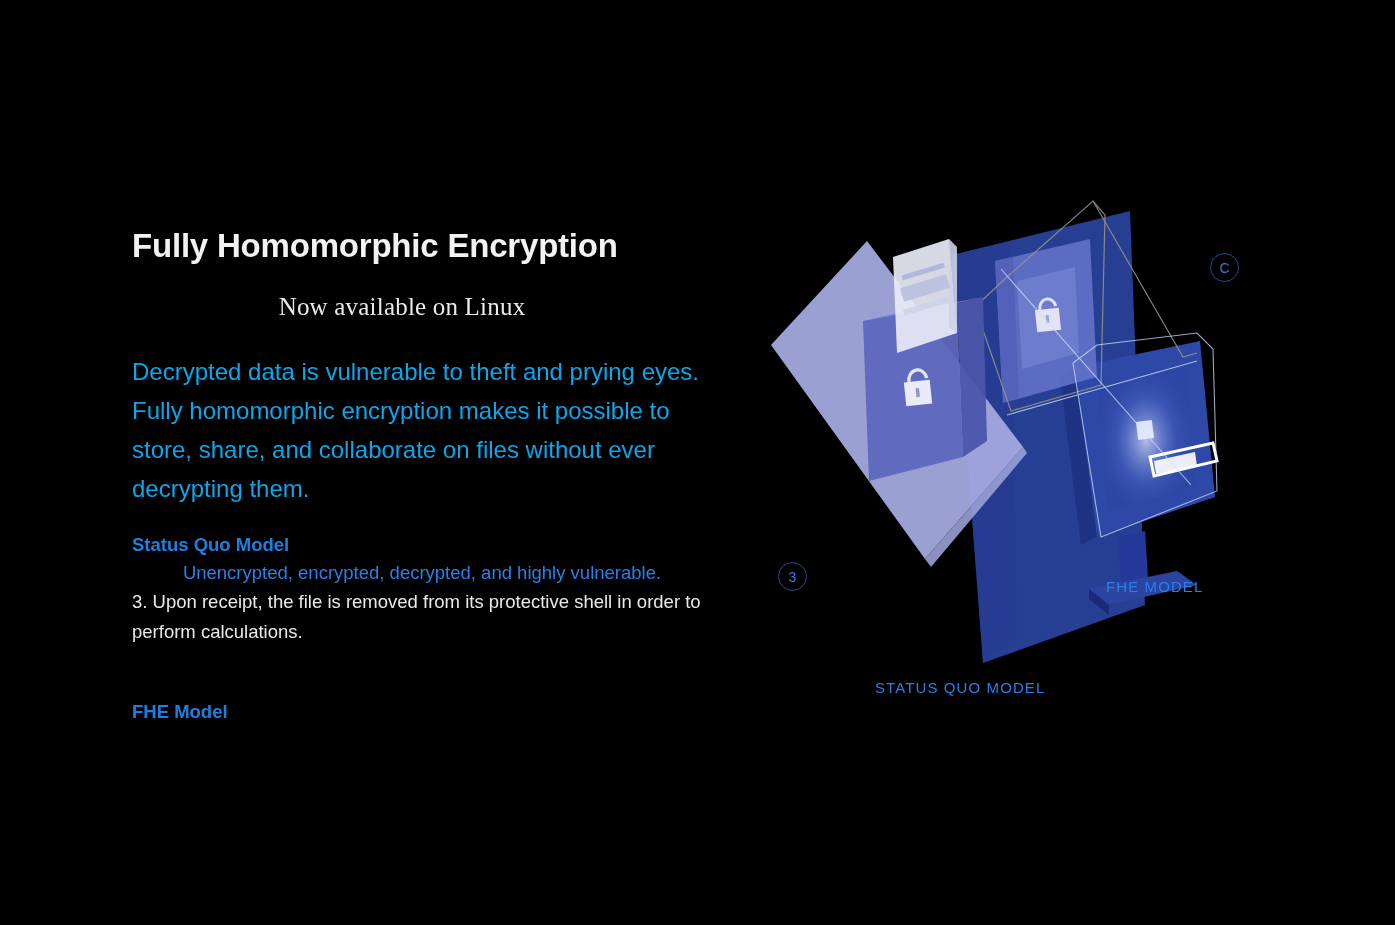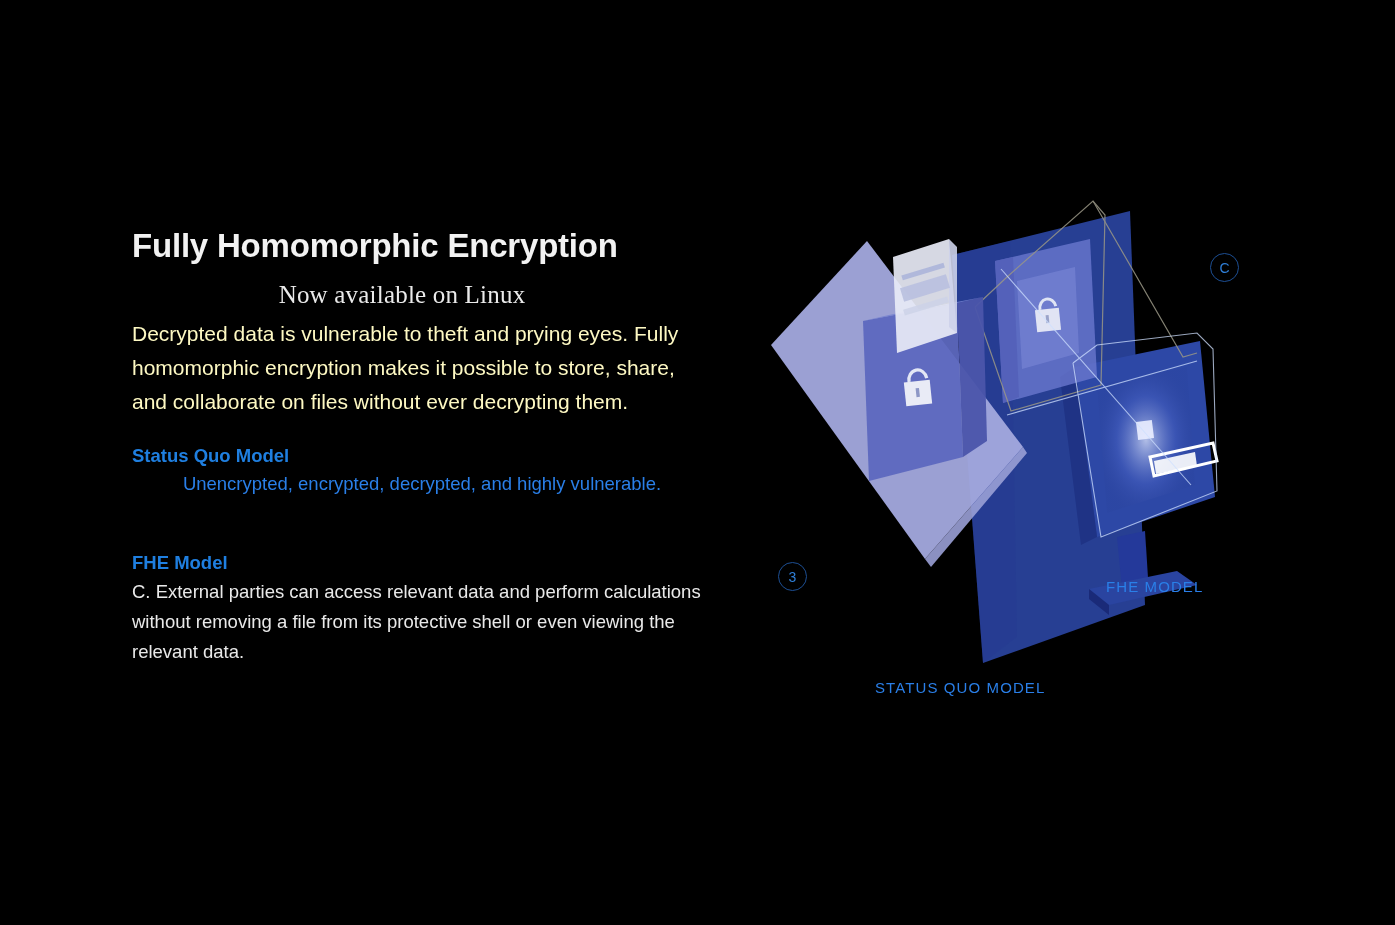--- a/index.html
+++ b/index.html
@@ -28,30 +28,30 @@
     color:#f2f2f2;
     letter-spacing:-0.2px;
     line-height:1.12;
   }
   .subtitle {
     font-family:"Liberation Serif", serif;
     font-size:25px;
     font-weight:400;
     color:#eaeaea;
     text-align:center;
-    margin-top:16px;
+    margin-top:28px;
     margin-right:40px;
     letter-spacing:0.2px;
   }
 
   .intro {
-    margin-top:8px;
-    font-size:21px;
+    margin-top:32px;
+    font-size:24px;
     line-height:1.62;
-    color:#fef9c3;
+    color:#0ea5e9;
     width:572px;
   }
 
   .section { margin-top:23px; }
   .section.fhe { margin-top:51px; }
 
   .sec-head {
     font-size:18.5px;
     font-weight:700;
     color:#1f7fe0;
@@ -117,25 +117,25 @@
 
     <h1 class="title">Fully Homomorphic Encryption</h1>
 
     <div class="subtitle">Now available on Linux</div>
 
     <p class="intro">Decrypted data is vulnerable to theft and prying eyes. Fully homomorphic encryption makes it possible to store, share, and collaborate on files without ever decrypting them.</p>
 
     <div class="section">
       <div class="sec-head">Status Quo Model</div>
       <div class="sec-sub">Unencrypted, encrypted, decrypted, and highly vulnerable.</div>
+      <p class="sec-body">3. Upon receipt, the file is removed from its protective shell in order to perform calculations.</p>
     </div>
 
     <div class="section fhe">
       <div class="sec-head">FHE Model</div>
-      <p class="sec-body">C. External parties can access relevant data and perform calculations without removing a file from its protective shell or even viewing the relevant data.</p>
     </div>
 
   </div>
 
   <div class="illus">
     <svg viewBox="0 0 530 540" xmlns="http://www.w3.org/2000/svg">
       <defs>
         <linearGradient id="gGlow" x1="0" y1="0" x2="1" y2="1">
           <stop offset="0%" stop-color="#8fa6e8" stop-opacity="0.55"></stop>
           <stop offset="100%" stop-color="#2f4aa8" stop-opacity="0.1"></stop>

